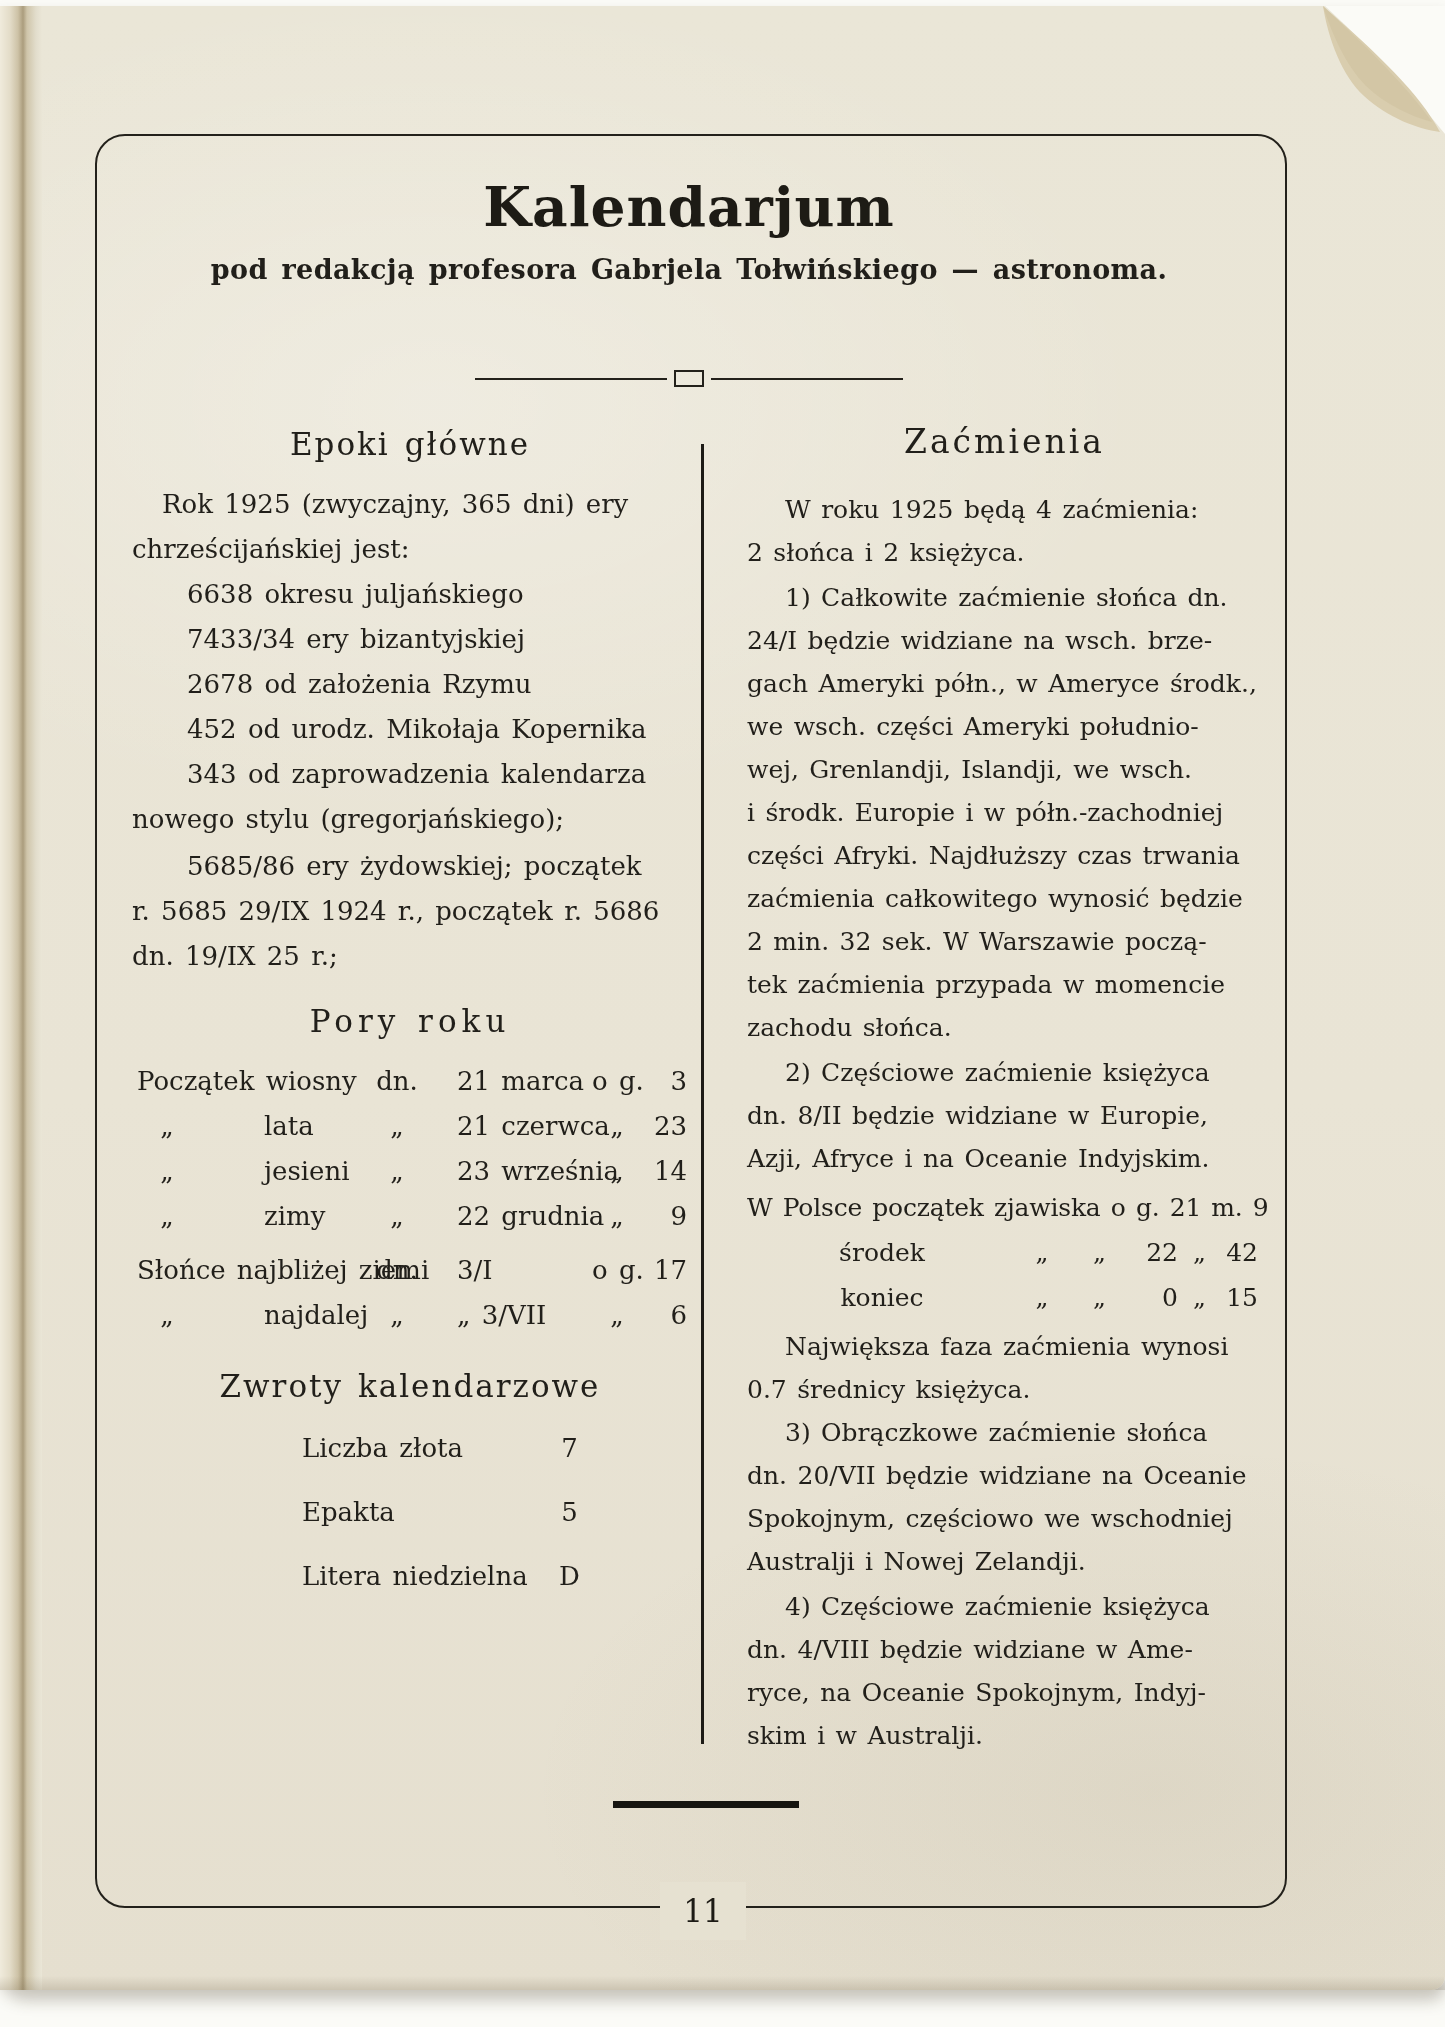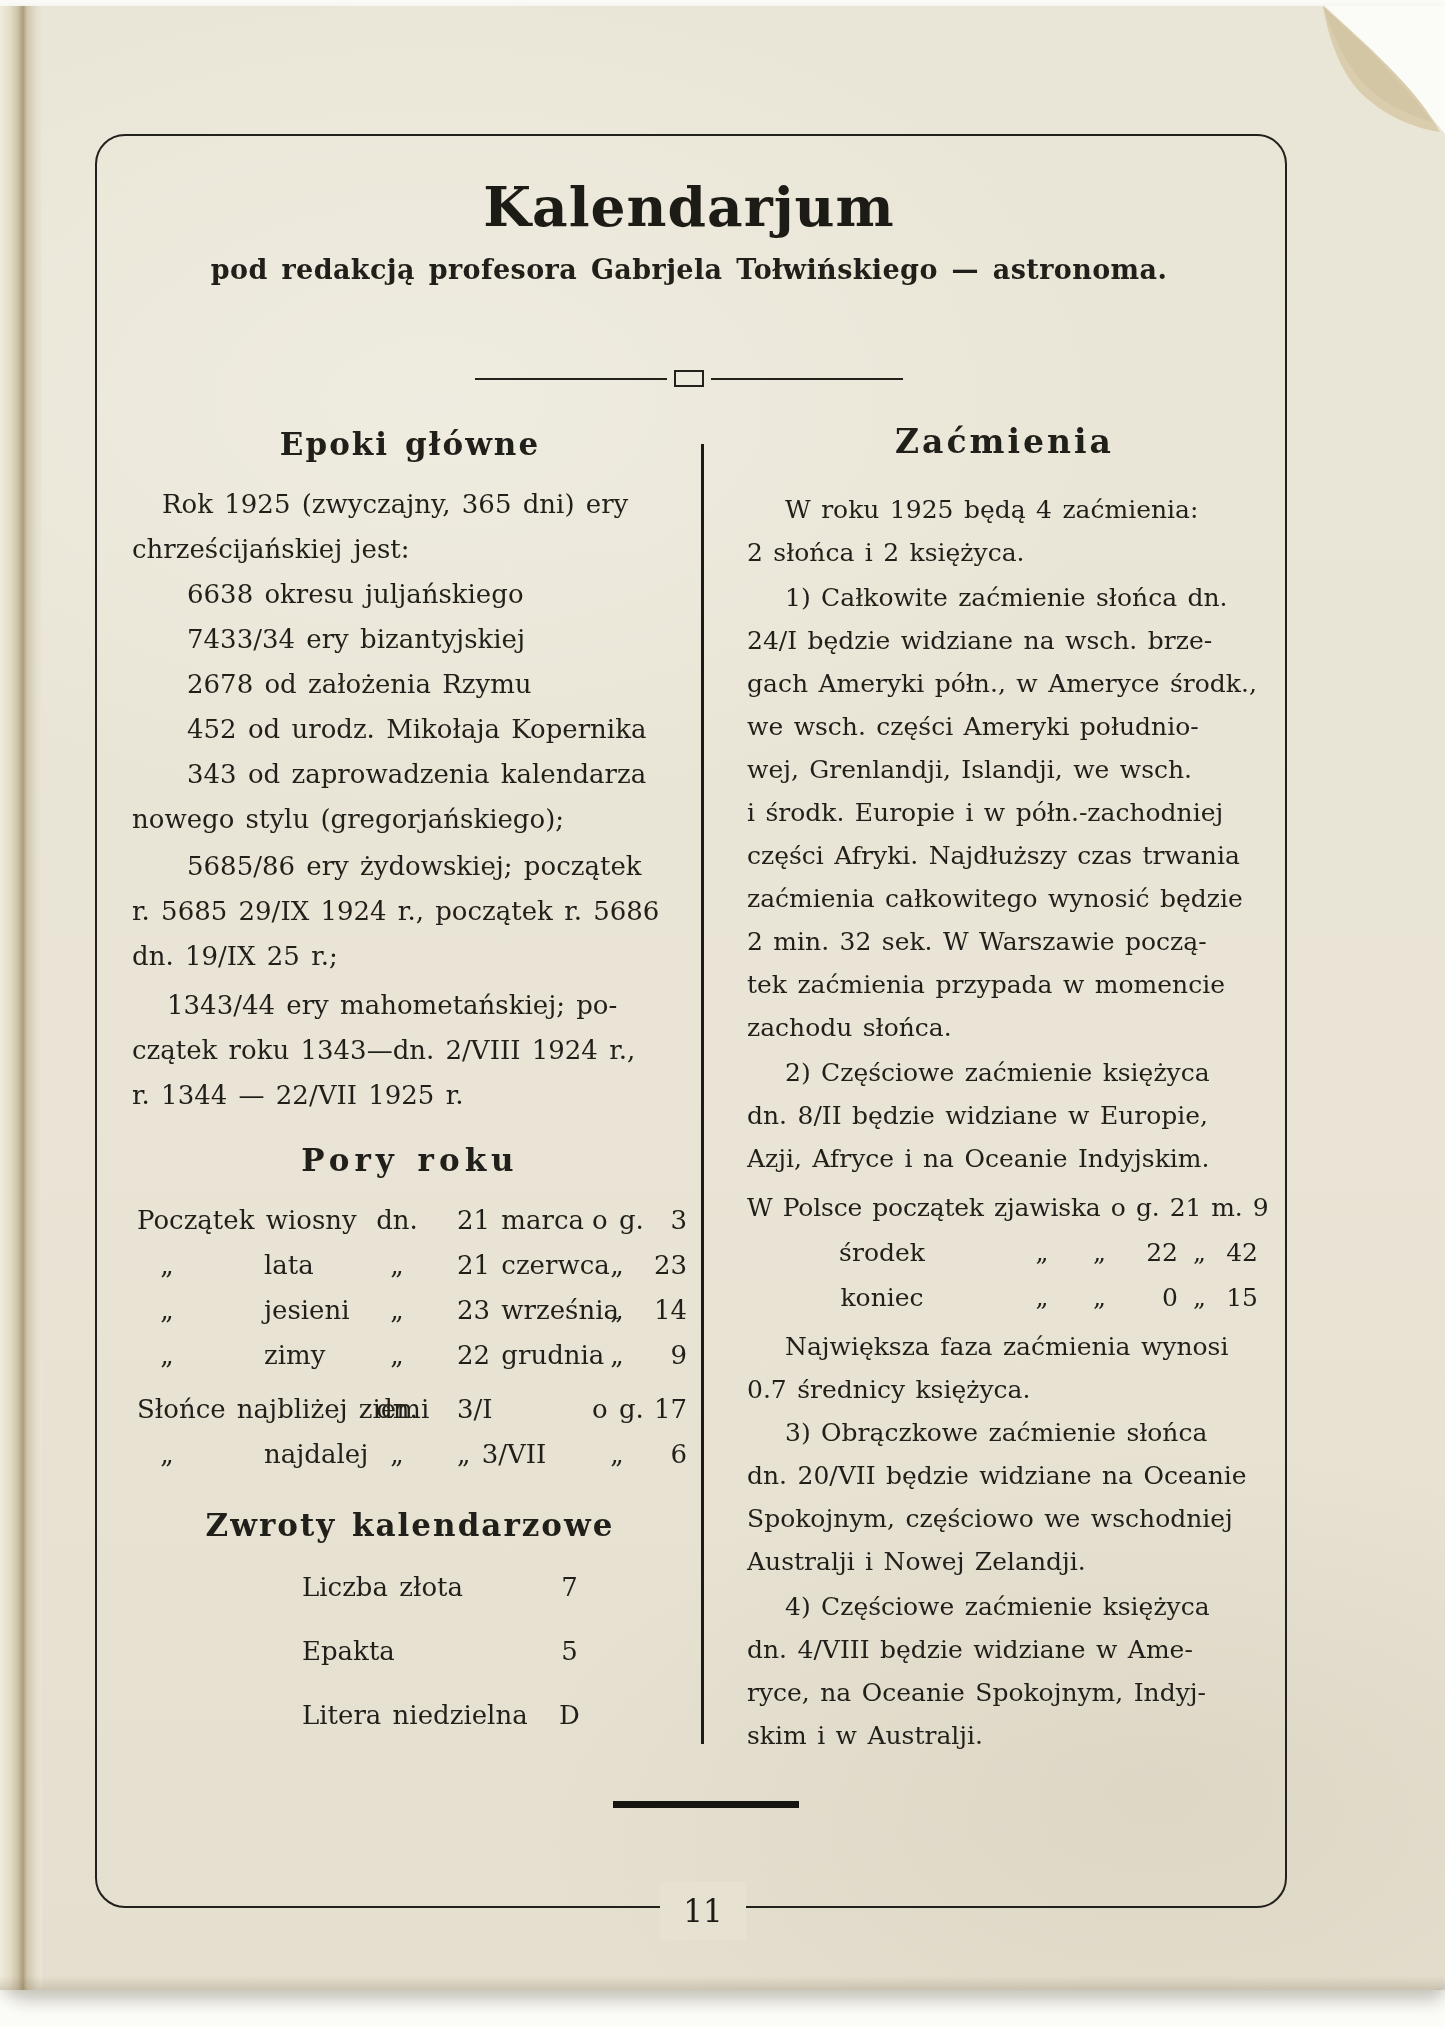--- a/index.html
+++ b/index.html
@@ -20,21 +20,21 @@
   .titleband{position:absolute;left:95px;width:1188px;text-align:center;}
   .page-title{top:168px;font-size:55px;font-weight:700;letter-spacing:1px;color:#1d1b15;}
   .page-subtitle{top:248px;font-size:27px;font-weight:700;letter-spacing:0.4px;word-spacing:4px;}
   .ornament{position:absolute;left:95px;top:364px;width:1188px;display:flex;align-items:center;justify-content:center;}
   .orn-line{width:192px;height:2px;background:#23211b;}
   .orn-rect{width:26px;height:13px;border:2.5px solid #23211b;background:transparent;margin:0 7px;}
   .col{position:absolute;top:412px;}
   .col-left{left:132px;width:556px;font-size:26px;line-height:45px;word-spacing:3px;}
   .col-right{left:747px;width:515px;font-size:25px;line-height:43px;word-spacing:2.5px;}
   .col-divider{position:absolute;left:701px;top:438px;width:2.5px;height:1300px;background:#1d1b16;}
-  h2{margin:0;font-size:31px;font-weight:700;text-align:center;line-height:40px;}
+  h2{margin:0;font-size:31px;font-weight:400;text-align:center;line-height:40px;}
   .h-epoki{margin-top:6px;letter-spacing:2px;}
   .h-pory{margin-top:22px;letter-spacing:5px;}
   .h-zwroty{margin-top:28px;letter-spacing:2px;}
   .h-zacm{margin-top:4px;font-size:33px;letter-spacing:3px;}
   .para{white-space:pre-line;margin:0;}
   .mt18{margin-top:18px;}.mt26{margin-top:26px;}
   .mt4{margin-top:4px;}.mt2{margin-top:2px;}
   .ind30{text-indent:30px;}.ind35{text-indent:35px;}.ind38{text-indent:38px;}.ind55{text-indent:55px;}
   .era-line{padding-left:55px;}
   .season-table{margin-top:18px;}
@@ -94,23 +94,20 @@
 chrześcijańskiej jest:</p>
       <div class="era-line">6638 okresu juljańskiego</div>
       <div class="era-line">7433/34 ery bizantyjskiej</div>
       <div class="era-line">2678 od założenia Rzymu</div>
       <div class="era-line">452 od urodz. Mikołaja Kopernika</div>
       <p class="para ind55">343 od zaprowadzenia kalendarza
 nowego stylu (gregorjańskiego);</p>
       <p class="para mt2 ind55">5685/86 ery żydowskiej; początek
 r. 5685 29/IX 1924 r., początek r. 5686
 dn. 19/IX 25 r.;</p>
-      <p class="para mt4 ind35">1343/44 ery mahometańskiej; po-
-czątek roku 1343—dn. 2/VIII 1924 r.,
-r. 1344 — 22/VII 1925 r.</p>
 
       <h2 class="h-pory">Pory roku</h2>
       <div class="season-table">
         <div class="season-row wide">
           <span class="sc c-label">Początek wiosny</span>
           <span class="sc c-ditto">dn.</span>
           <span class="sc c-date">21 marca</span>
           <span class="sc c-ditto">o g.</span>
           <span class="sc c-num">3</span>
         </div>

